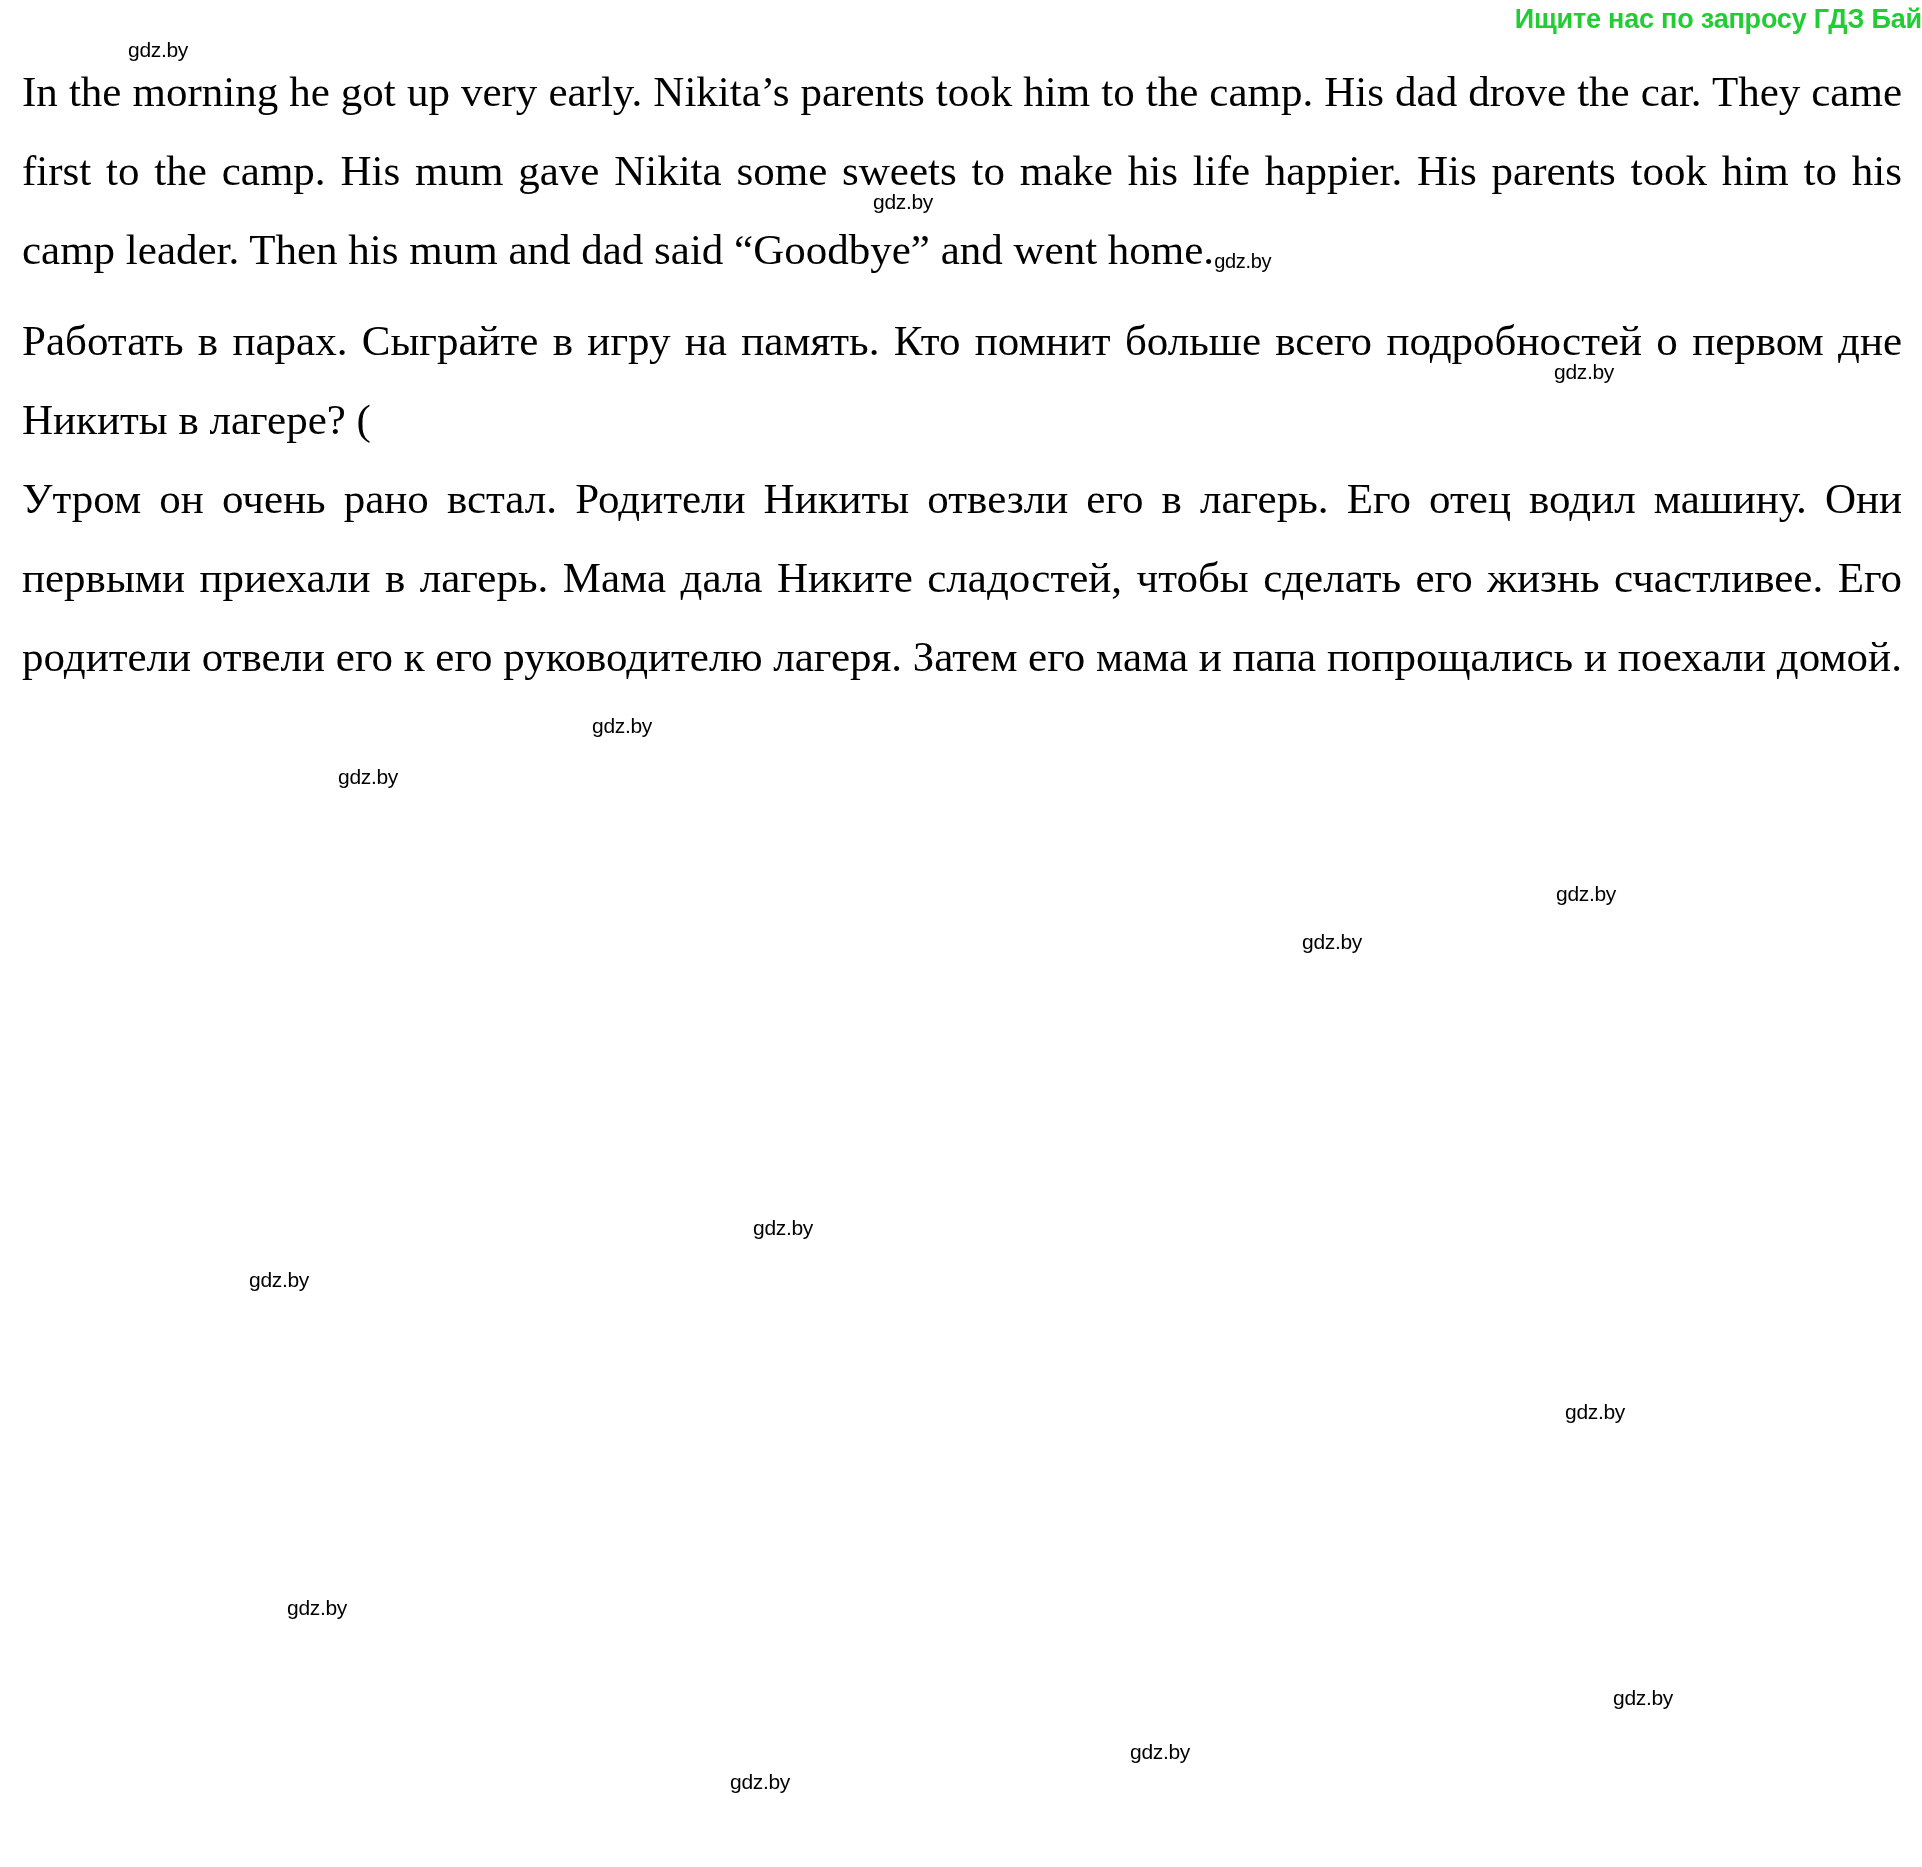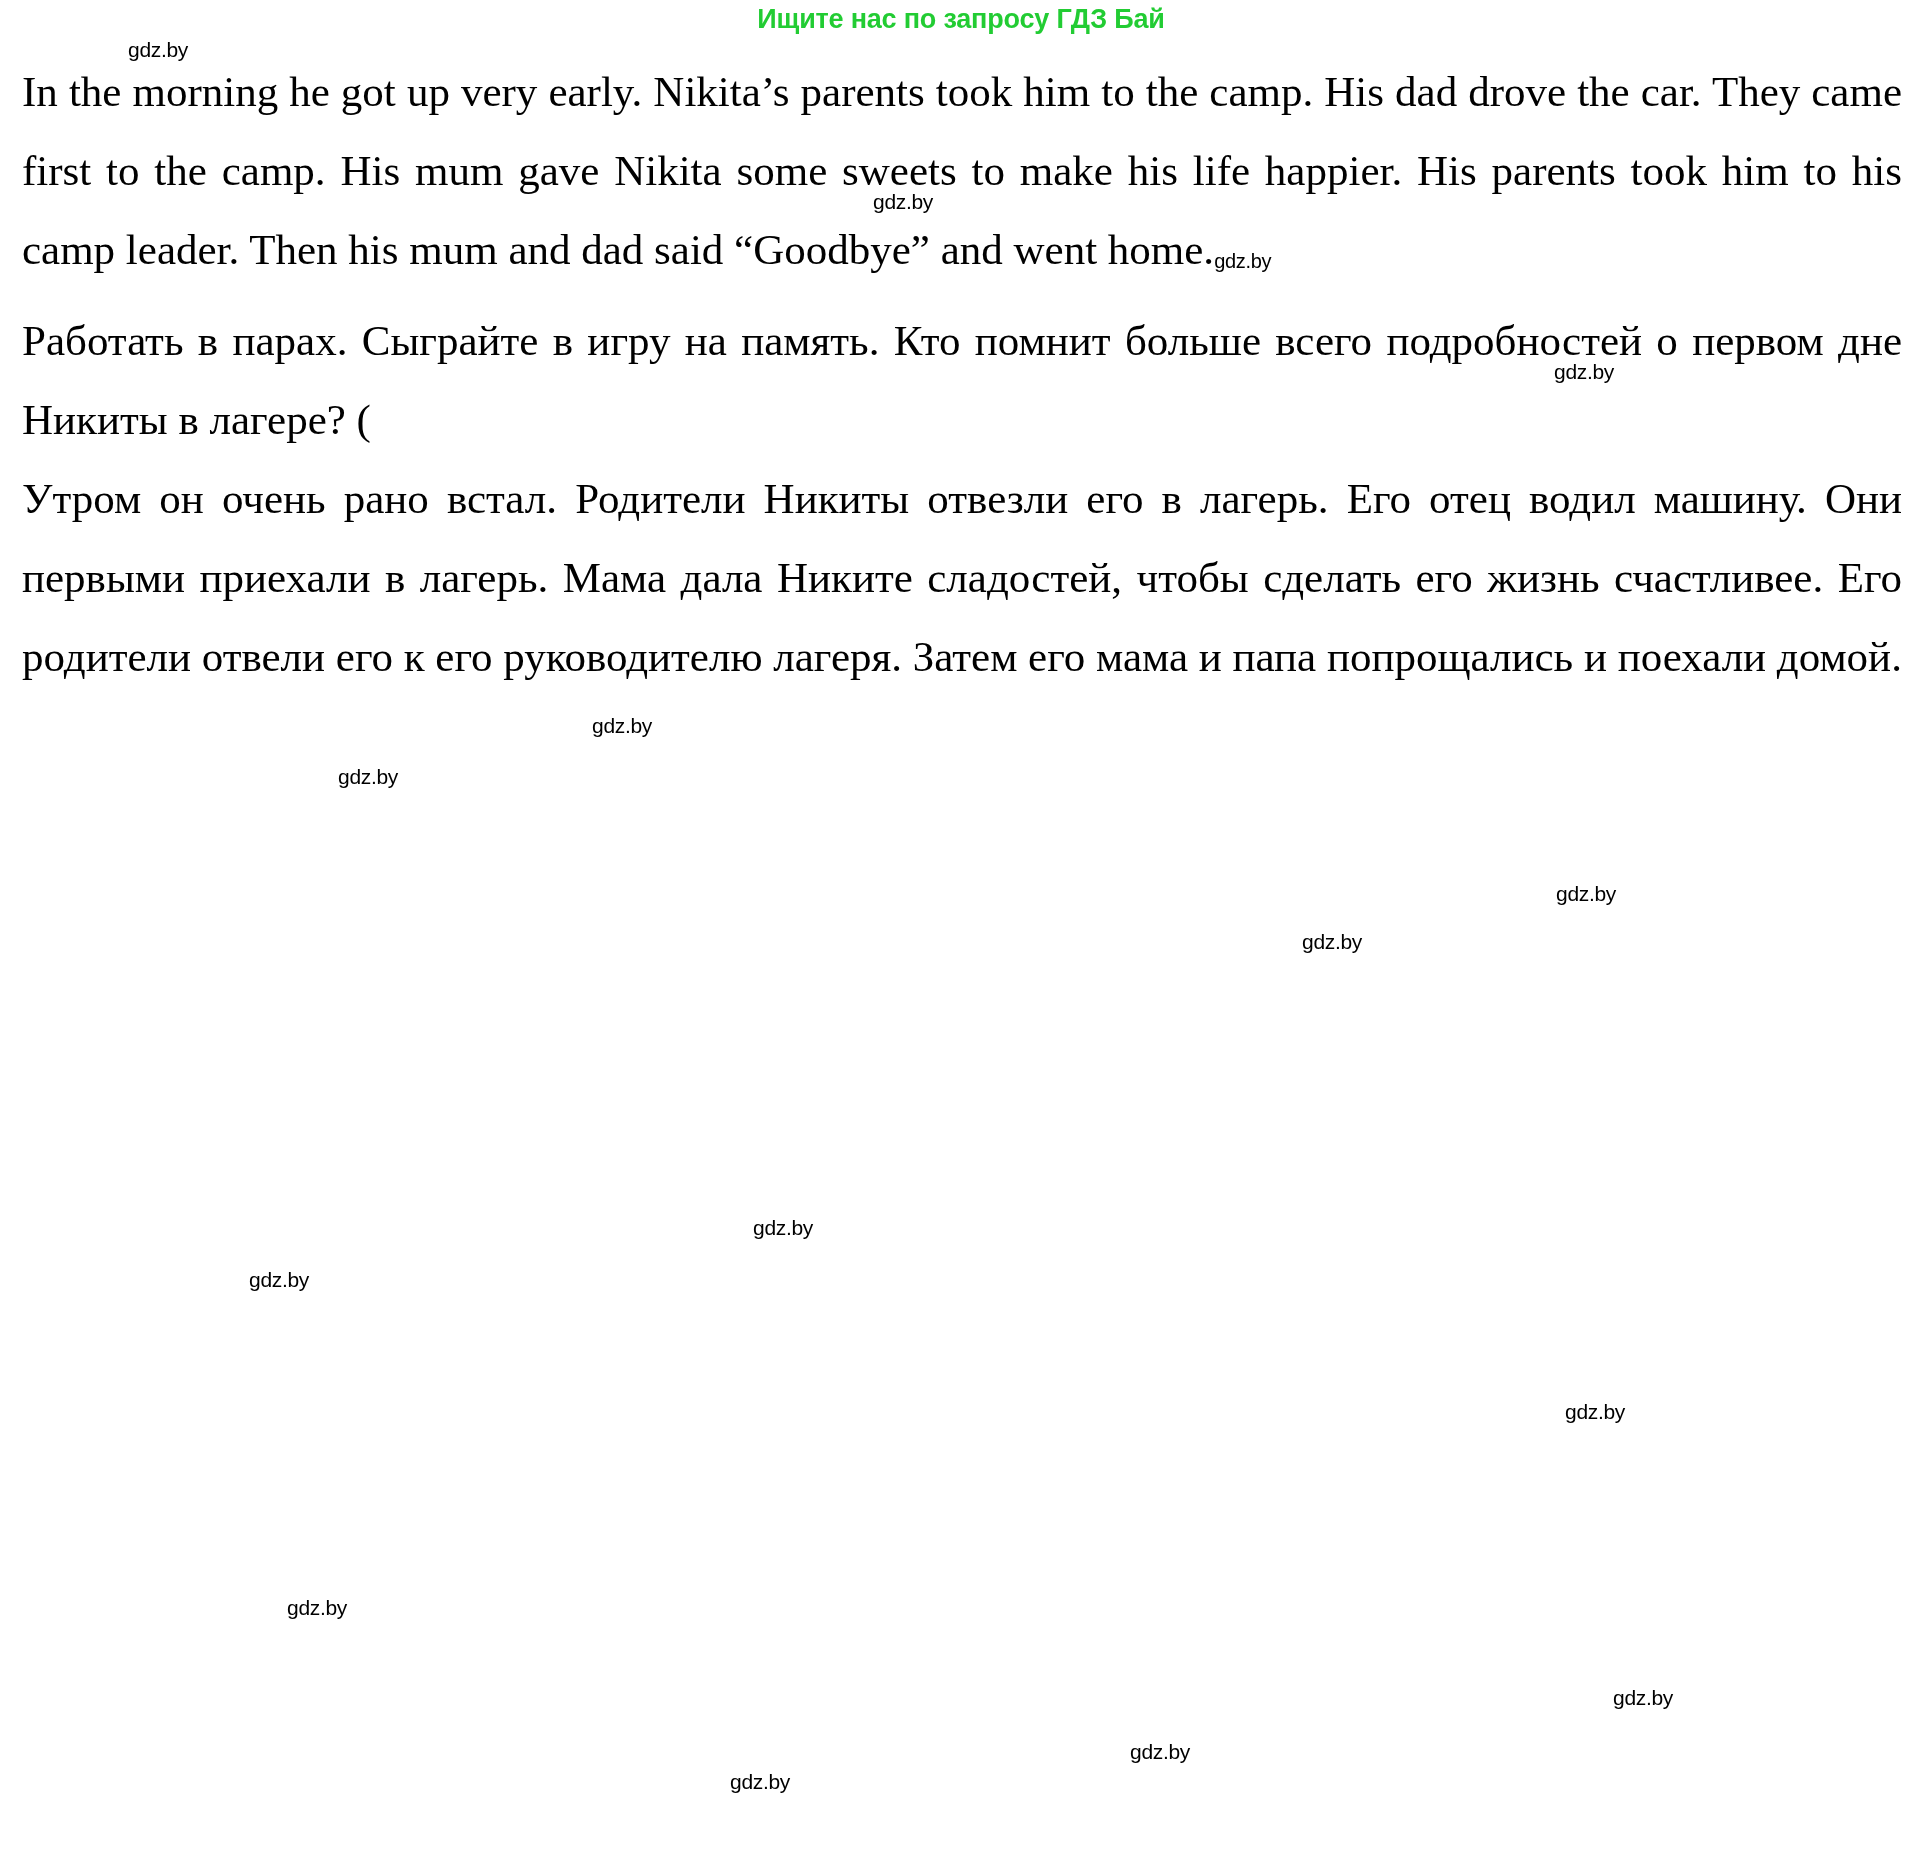--- a/index.html
+++ b/index.html
@@ -15,21 +15,21 @@
     overflow: hidden;
     font-family: "Liberation Serif", "DejaVu Serif", serif;
   }
 
   
   .promo-banner {
     position: absolute;
     top: 4px;
     left: 0;
     width: 1922px;
-    text-align: center;
+    text-align: right;
     font-family: "Liberation Sans", "DejaVu Sans", sans-serif;
     font-size: 27px;
     font-weight: 700;
     color: #22cc33;
     letter-spacing: -0.2px;
     white-space: nowrap;
   }
 
   
   .content {

